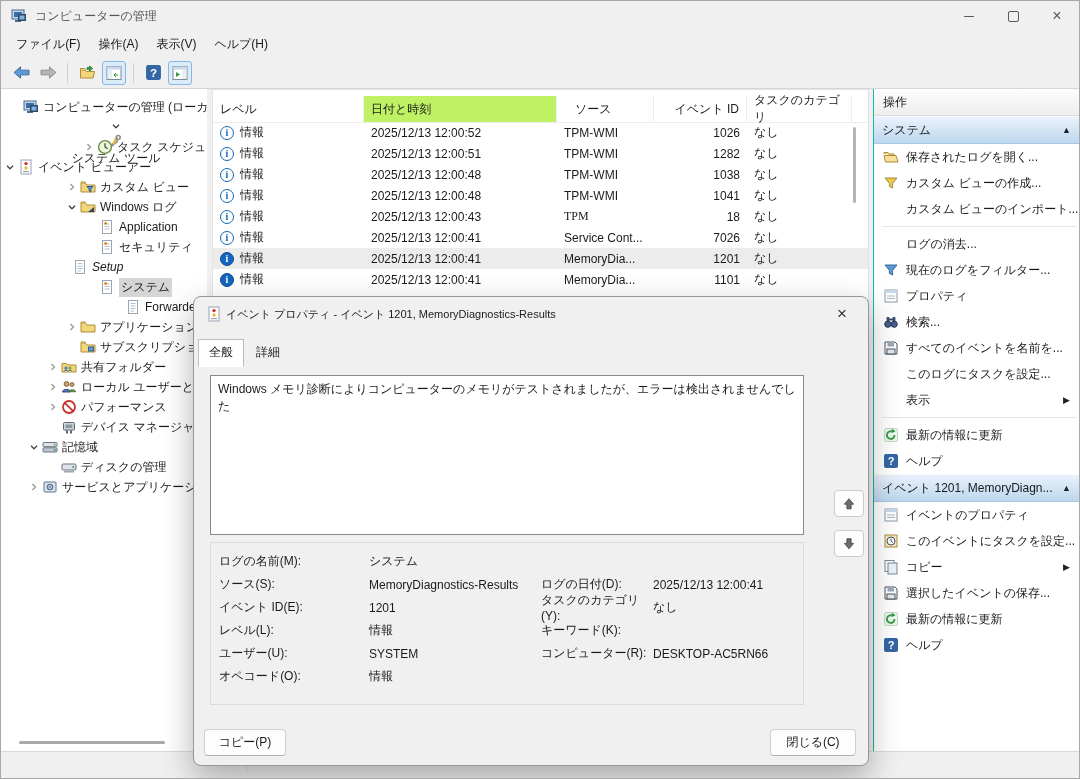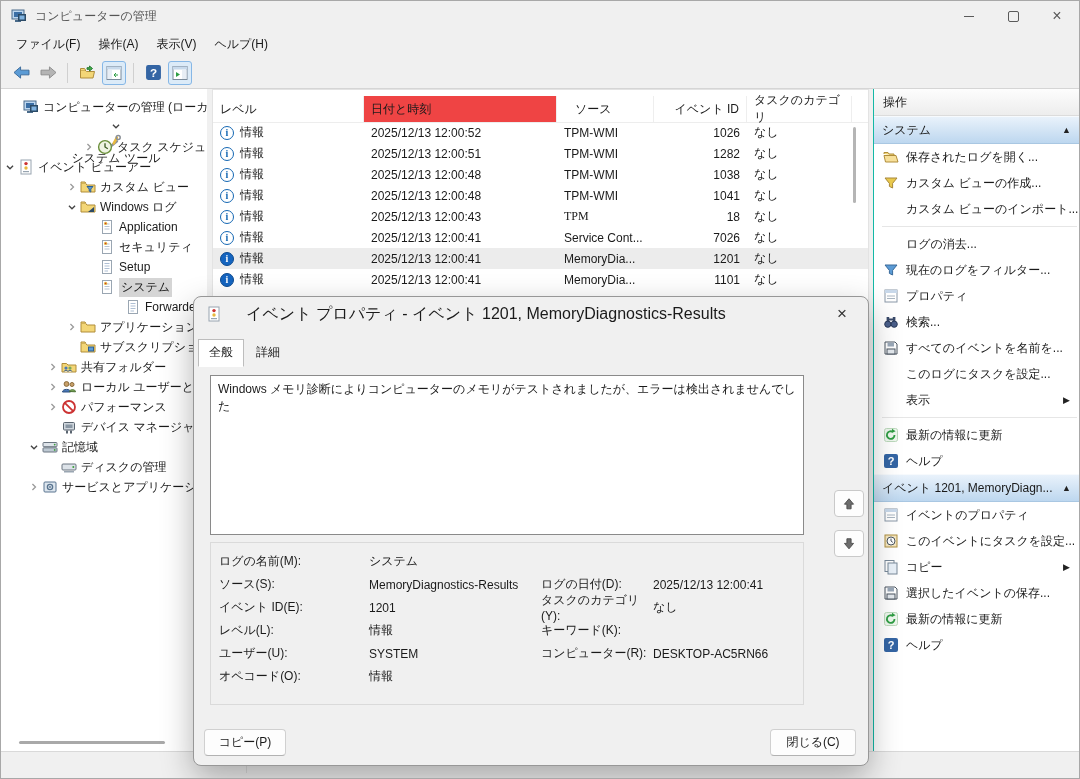--- a/index.html
+++ b/index.html
@@ -38,21 +38,21 @@
   .tree-row .icon{margin-right:4px;}
   .tree-lbl{font-size:12px;}
   .tree-lbl.hl{background:#d5d5d5;padding:1px 2px;}
   .tree-hscroll{position:absolute;left:18px;bottom:8px;width:146px;height:3px;background:#a9a9a9;border-radius:2px;}
 
   
   #event-panel{position:absolute;left:211px;top:88px;width:657px;bottom:26px;background:#fff;
     border:1px solid #e3e3e3;box-sizing:border-box;overflow:hidden;}
   .lv-header{position:absolute;top:6px;left:0;right:0;height:26px;display:flex;font-size:12px;border-bottom:1px solid #ededed;}
   .lv-col{display:flex;align-items:center;padding:0 7px;border-right:1px solid #eeeeee;box-sizing:border-box;background:#fff;}
-  .lv-col.sorted{background:#ef4444;}
+  .lv-col.sorted{background:#bef264;}
   .lv-col.r{justify-content:flex-end;}
   .lv-rows{position:absolute;top:32px;left:0;right:0;}
   .lv-row{height:21px;display:flex;align-items:center;font-size:12px;}
   .lv-row.sel{background:#ececec;}
   .cell{padding:0 7px;box-sizing:border-box;white-space:nowrap;overflow:hidden;display:flex;align-items:center;}
   .cell.r{justify-content:flex-end;}
   .info-ic{width:14px;height:14px;border-radius:50%;border:1px solid #1467b3;color:#1467b3;background:#fff;
     font-size:10px;font-weight:bold;font-family:"Liberation Serif","DejaVu Serif",serif;
     display:inline-flex;align-items:center;justify-content:center;margin-right:6px;flex:0 0 14px;box-sizing:border-box;}
   .info-ic.filled{background:#1565c0;border-color:#0d4a8f;color:#fff;}
@@ -73,21 +73,21 @@
   .ap-div{height:1px;background:#e6e6e6;margin:4px 2px 4px 8px;}
 
   
   #statusbar{position:absolute;left:0;right:0;bottom:0;height:26px;background:#f0f0f0;border-top:1px solid #d9d9d9;}
   .sb-div{position:absolute;left:245px;top:6px;bottom:5px;width:1px;background:#dcdcdc;}
 
   
   #dialog{position:absolute;left:192px;top:295px;width:676px;height:470px;background:#f0f0f0;
     border:1px solid #979797;border-radius:8px;box-shadow:0 12px 32px rgba(0,0,0,.30);z-index:10;box-sizing:border-box;}
   .dlg-titlebar{height:34px;display:flex;align-items:center;padding:0 12px;}
-  .dlg-title{margin-left:24px;font-size:16px;}
+  .dlg-title{margin-left:4px;font-size:11px;}
   .dlg-close{margin-left:auto;width:28px;height:28px;display:flex;align-items:center;justify-content:center;
     font-size:17px;color:#333;}
   .tabs{position:absolute;left:4px;top:41px;display:flex;align-items:flex-end;}
   .tab{padding:4px 10px 5px;font-size:12px;margin-right:2px;color:#1a1a1a;}
   .tab.active{background:#fff;border:1px solid #bdbdbd;border-bottom:1px solid #fff;position:relative;top:1px;}
   .dlg-msgbox{position:absolute;left:16px;top:78px;width:594px;height:160px;background:#fff;border:1px solid #8a8a8a;
     padding:5px 7px;font-size:12px;box-sizing:border-box;color:#1a1a1a;}
   .dlg-nav{position:absolute;left:640px;width:30px;height:27px;display:flex;align-items:center;justify-content:center;
     background:#fdfdfd;border:1px solid #c9c9c9;border-radius:4px;box-sizing:border-box;}
   #nav-up{top:193px;} #nav-down{top:233px;}
@@ -294,21 +294,21 @@
               <rect x="3.5" y="1.5" width="9" height="13" fill="#fff" stroke="#9aa6b2"></rect>
               <line x1="5.5" y1="5" x2="10.5" y2="5" stroke="#b9c4d0"></line>
               <line x1="5.5" y1="7.5" x2="10.5" y2="7.5" stroke="#b9c4d0"></line>
               <line x1="5.5" y1="10" x2="10.5" y2="10" stroke="#b9c4d0"></line>
               <circle cx="6.6" cy="4.4" r="1.6" fill="#e8b93e"></circle>
               <circle cx="6.6" cy="4.4" r="0.7" fill="#cc3333"></circle>
             </svg>
           </span>
           <span class="tree-lbl">セキュリティ</span>
         </div>
-        <div class="tree-row" style="padding-left: 81px;">
+        <div class="tree-row" style="padding-left: 54px; font-style: italic;">
           <span class="exp"></span>
           <span class="icon">
             <svg viewBox="0 0 16 16">
               <rect x="3.5" y="1.5" width="9" height="13" fill="#fff" stroke="#9aa6b2"></rect>
               <line x1="5.5" y1="4.5" x2="10.5" y2="4.5" stroke="#aebfd4"></line>
               <line x1="5.5" y1="7" x2="10.5" y2="7" stroke="#aebfd4"></line>
               <line x1="5.5" y1="9.5" x2="10.5" y2="9.5" stroke="#aebfd4"></line>
               <line x1="5.5" y1="12" x2="9" y2="12" stroke="#aebfd4"></line>
             </svg>
           </span>

